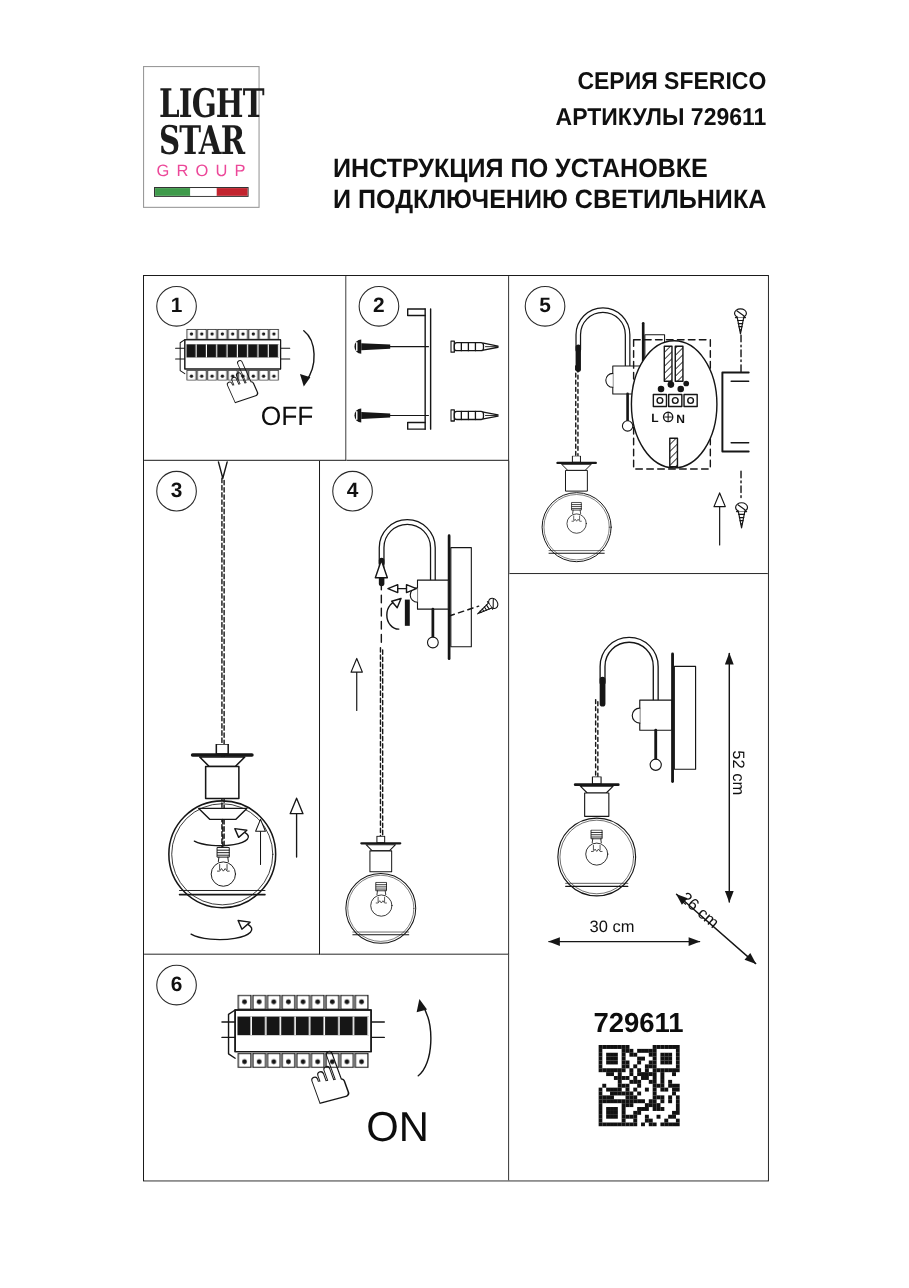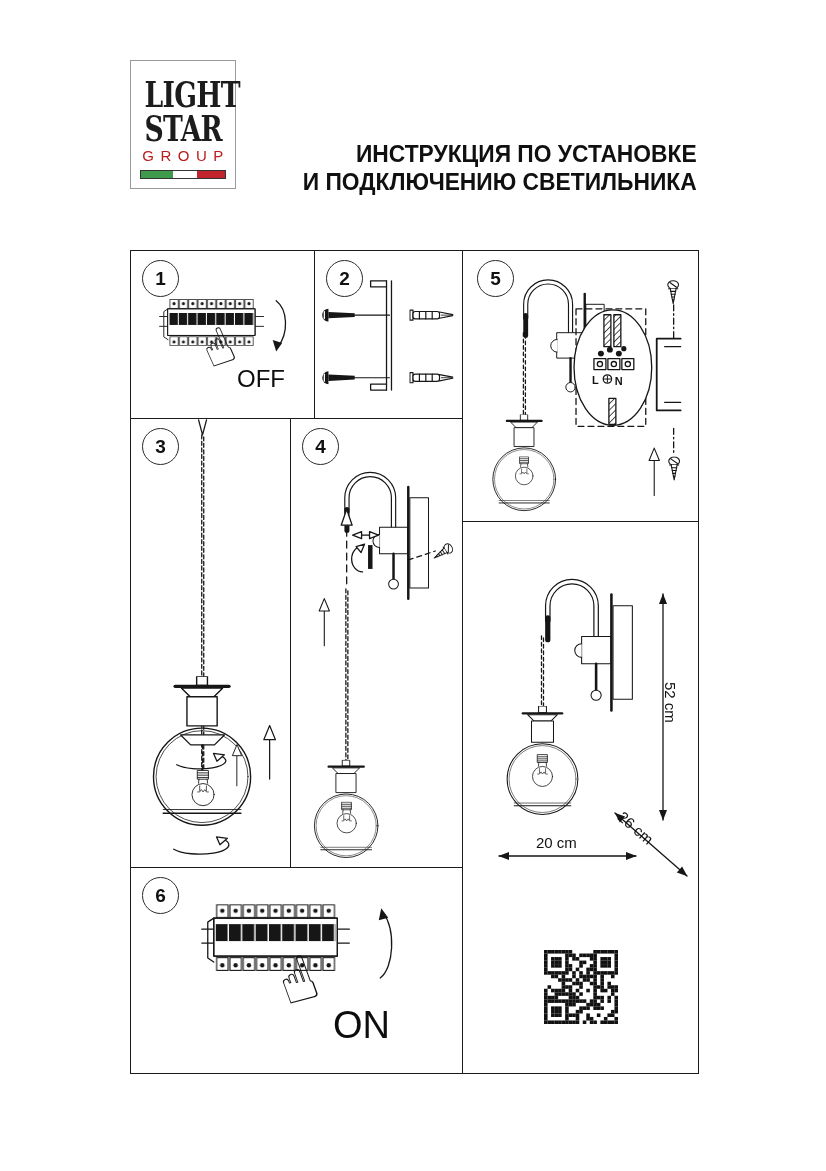--- a/index.html
+++ b/index.html
@@ -6,26 +6,26 @@
   .page{position:relative;width:826px;height:1171px;background:#fff;margin:0 auto;
         font-family:"Liberation Sans",sans-serif;color:#111;overflow:hidden;border-radius:25px;}
 
   
   .logo-box{position:absolute;left:130px;top:60px;width:106px;height:129px;
             border:1px solid #9a9a9a;box-sizing:border-box;text-align:center;padding-top:15px;}
   .logo-light,.logo-star{font-family:"DejaVu Serif",serif;font-weight:bold;color:#1c1c1c;
             font-size:36px;line-height:36px;transform:scaleX(.74);transform-origin:50% 50%;letter-spacing:-1px;}
   .logo-star{line-height:33px;}
   .logo-group{font-size:15px;line-height:14px;letter-spacing:6.5px;margin-top:4px;margin-left:6px;
-            color:#b91c1c;font-weight:400;}
+            color:#ec4899;font-weight:400;}
   .logo-flag{width:84px;height:7px;margin:7px auto 0;border:1px solid #333;display:flex;box-sizing:content-box;}
   .logo-flag span{height:100%;}
   .hdr-series{position:absolute;right:129px;top:57px;text-align:right;font-weight:bold;
             font-size:22px;line-height:33px;color:#101010;}
-  .hdr-title{position:absolute;right:129px;top:140px;text-align:right;font-weight:bold;
+  .hdr-title{position:absolute;right:129px;top:140px;text-align:left;font-weight:bold;
             font-size:24px;line-height:28px;color:#101010;}
   .hdr-series div,.hdr-title div{transform:scaleX(.95);transform-origin:100% 50%;}
 
   
   .grid{position:absolute;left:130px;top:250px;width:567px;height:822px;
         border:1.7px solid #1b1b1b;box-sizing:content-box;}
   .cell{position:absolute;box-sizing:border-box;background:#fff;overflow:hidden;}
   .b-r{border-right:1.7px solid #1b1b1b;}
   .b-b{border-bottom:1.7px solid #1b1b1b;}
   .num{position:absolute;left:11px;top:9px;width:35px;height:35px;border:1.6px solid #2b2b2b;
@@ -151,20 +151,24 @@
     <div class="logo-light">LIGHT</div>
     <div class="logo-star">STAR</div>
     <div class="logo-group">GROUP</div>
     <div class="logo-flag">
       <span style="width:38%;background:#3f9b4b"></span>
         <span style="width:29%;background:#ffffff"></span>
         <span style="width:33%;background:#c2242e"></span>
     </div>
   </div>
 
+  <div class="hdr-series">
+    <div>СЕРИЯ SFERICO</div>
+    <div>АРТИКУЛЫ 729611</div>
+  </div>
   <div class="hdr-title">
     <div>ИНСТРУКЦИЯ ПО УСТАНОВКЕ</div>
     <div>И ПОДКЛЮЧЕНИЮ СВЕТИЛЬНИКА</div>
   </div>
 
   <div class="grid">
 
     <div class="cell b-r b-b" style="left:0;top:0;width:184px;height:168px">
       <div class="num">1</div>
       <svg class="art" viewBox="0 0 184 168">
@@ -300,21 +304,22 @@
           <line x1="80.5" y1="116" x2="80.5" y2="192" stroke-dasharray="3.5,3"></line>
           <use href="#globeassy" x="40" y="184" width="79" height="110"></use>
           <use href="#bulb" x="67" y="232" width="25" height="34"></use>
           <line x1="200" y1="72" x2="200" y2="298" marker-start="url(#mk)" marker-end="url(#mk)"></line>
           <line x1="152" y1="291" x2="224" y2="354" marker-start="url(#mk)" marker-end="url(#mk)"></line>
           <line x1="36" y1="334" x2="173" y2="334" marker-start="url(#mk)" marker-end="url(#mk)"></line>
         </g>
       </svg>
       <div class="dim-label" style="left:216px;top:160px;transform:rotate(90deg);transform-origin:0 0">52 cm</div>
       <div class="dim-label" style="left:163px;top:286px;transform:rotate(41deg);transform-origin:0 0">26 cm</div>
-      <div class="dim-label" style="left:73px;top:312px">20 cm</div>
+      <div class="dim-label" style="left:73px;top:312px">30 cm</div>
+      <div class="article-num">729611</div>
       <svg id="qr-code-svg" viewBox="0 0 90 90" style="position:absolute;left:81px;top:428px;width:74px;height:74px">
           <rect x="0.00" y="0.00" width="4.35" height="4.35" fill="#111"></rect>
           <rect x="4.29" y="0.00" width="4.35" height="4.35" fill="#111"></rect>
           <rect x="8.57" y="0.00" width="4.35" height="4.35" fill="#111"></rect>
           <rect x="12.86" y="0.00" width="4.35" height="4.35" fill="#111"></rect>
           <rect x="17.14" y="0.00" width="4.35" height="4.35" fill="#111"></rect>
           <rect x="21.43" y="0.00" width="4.35" height="4.35" fill="#111"></rect>
           <rect x="25.71" y="0.00" width="4.35" height="4.35" fill="#111"></rect>
           <rect x="30.00" y="0.00" width="4.35" height="4.35" fill="#111"></rect>
           <rect x="60.00" y="0.00" width="4.35" height="4.35" fill="#111"></rect>

